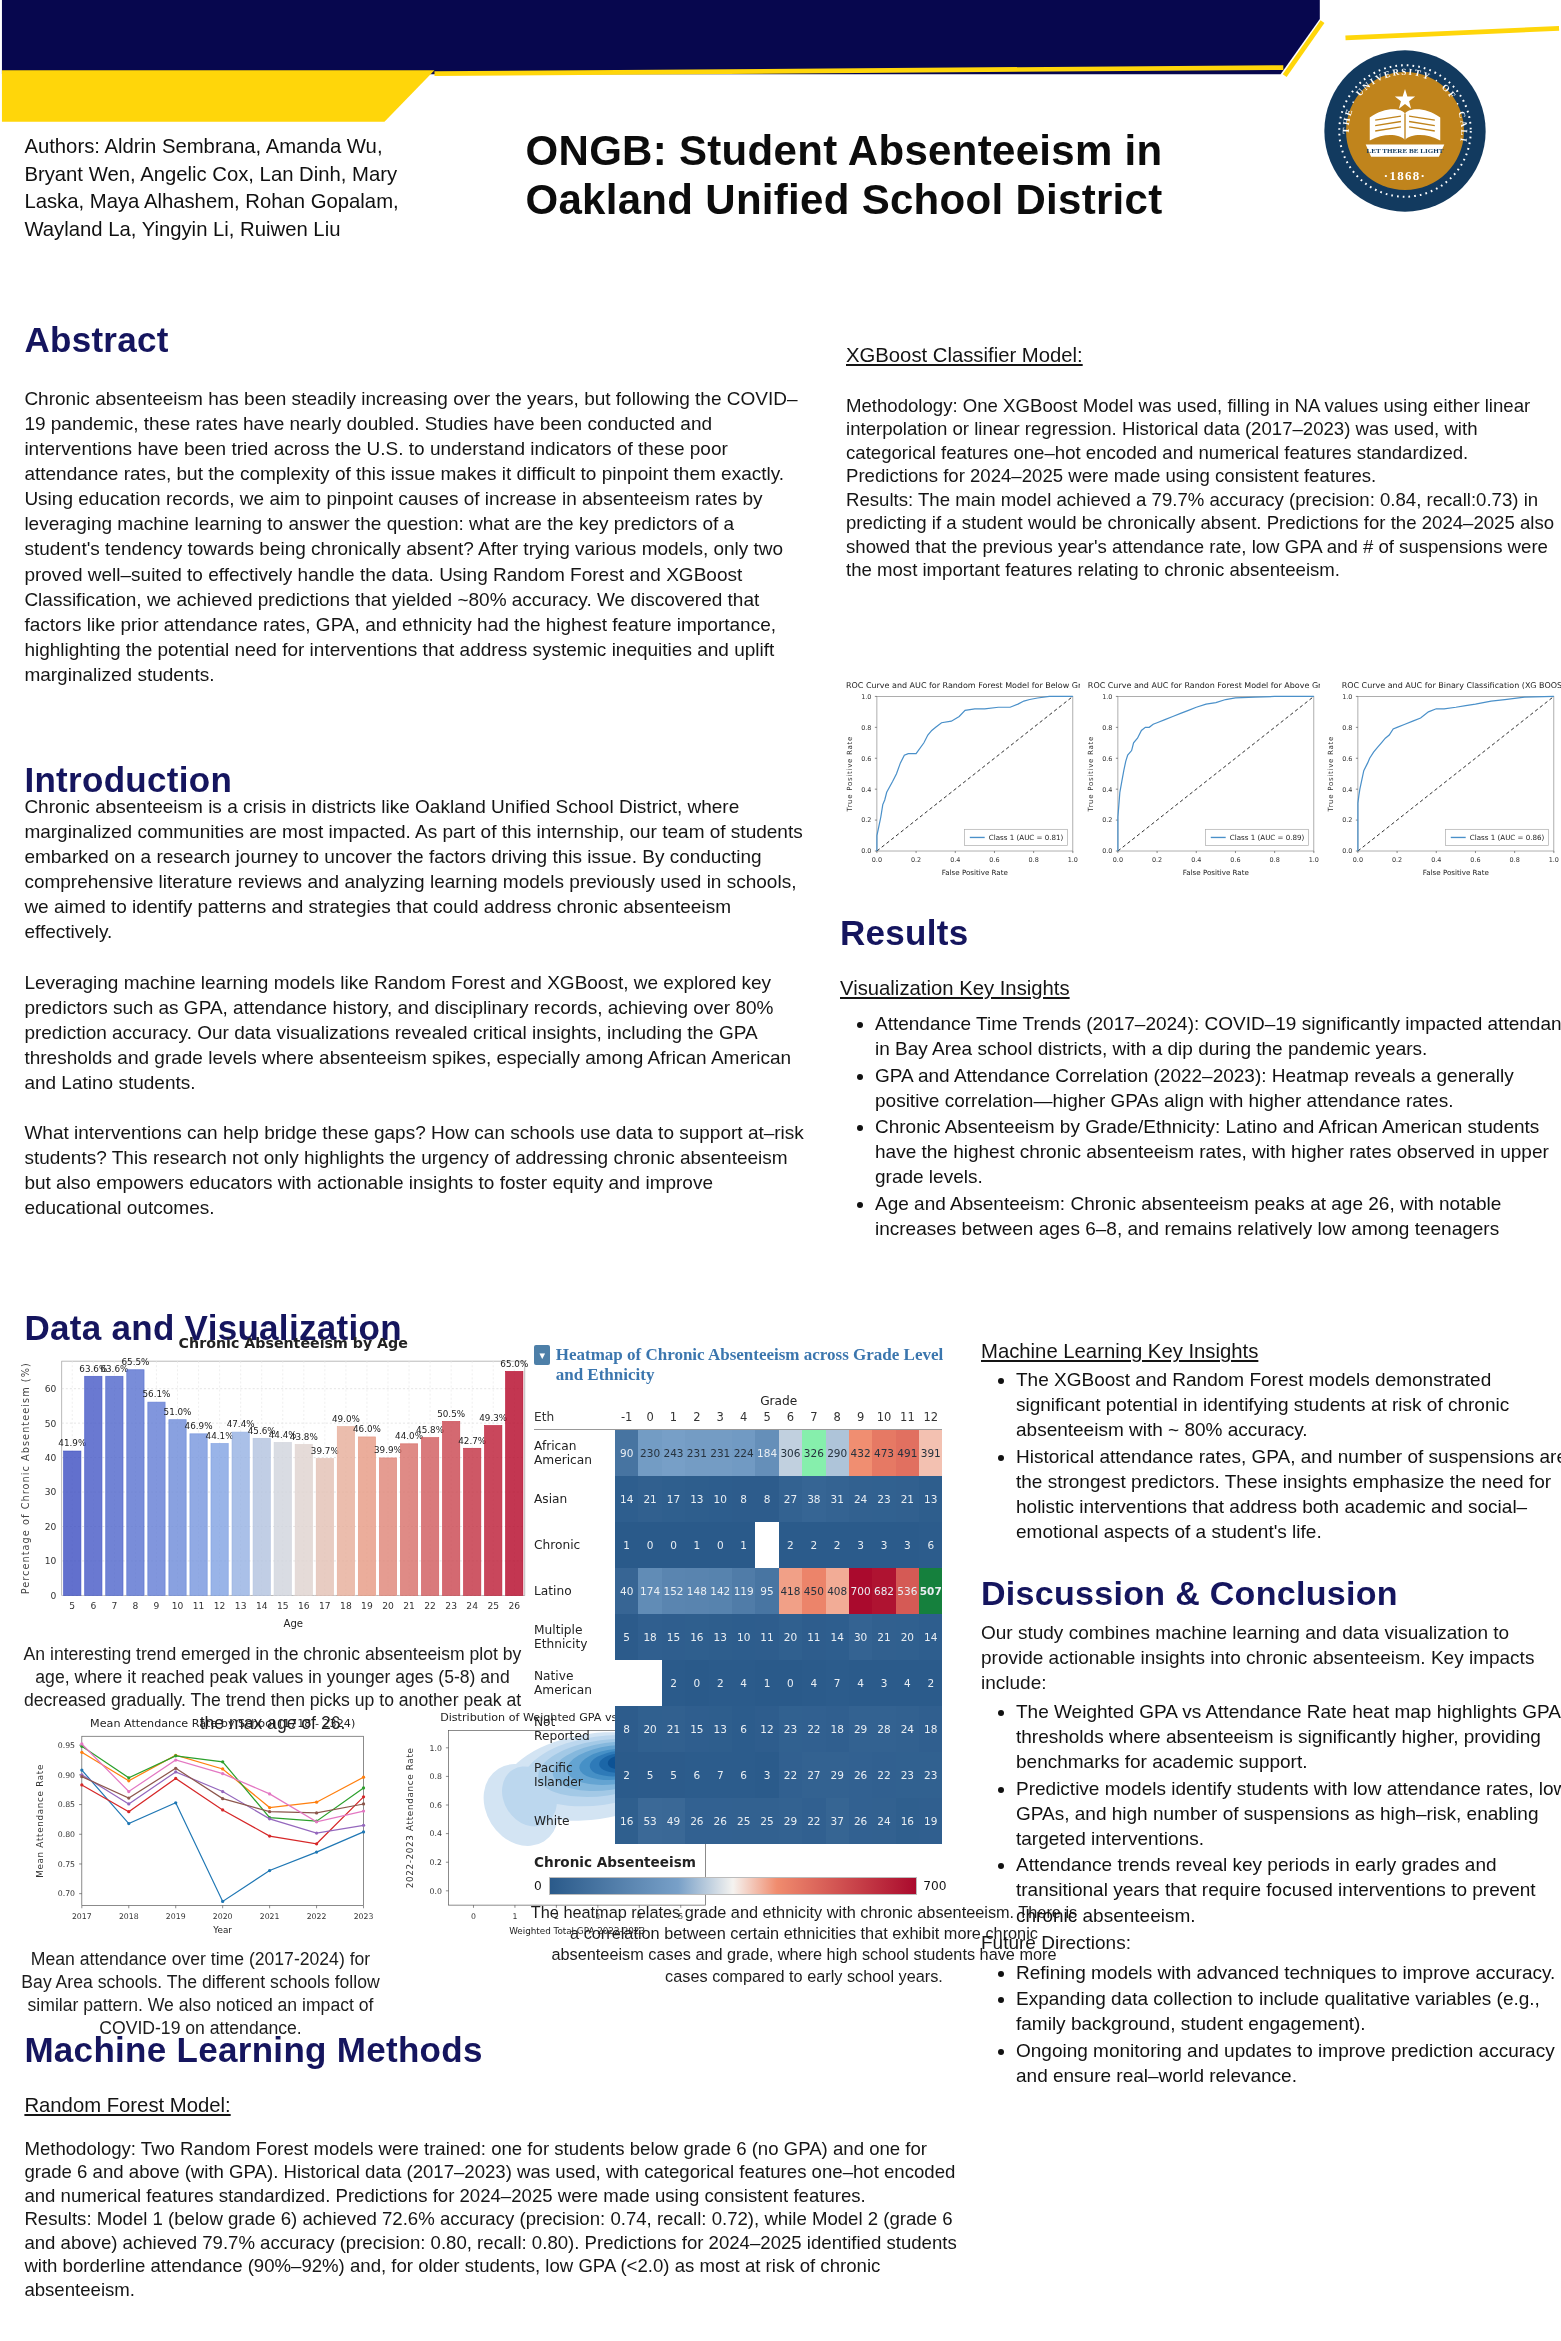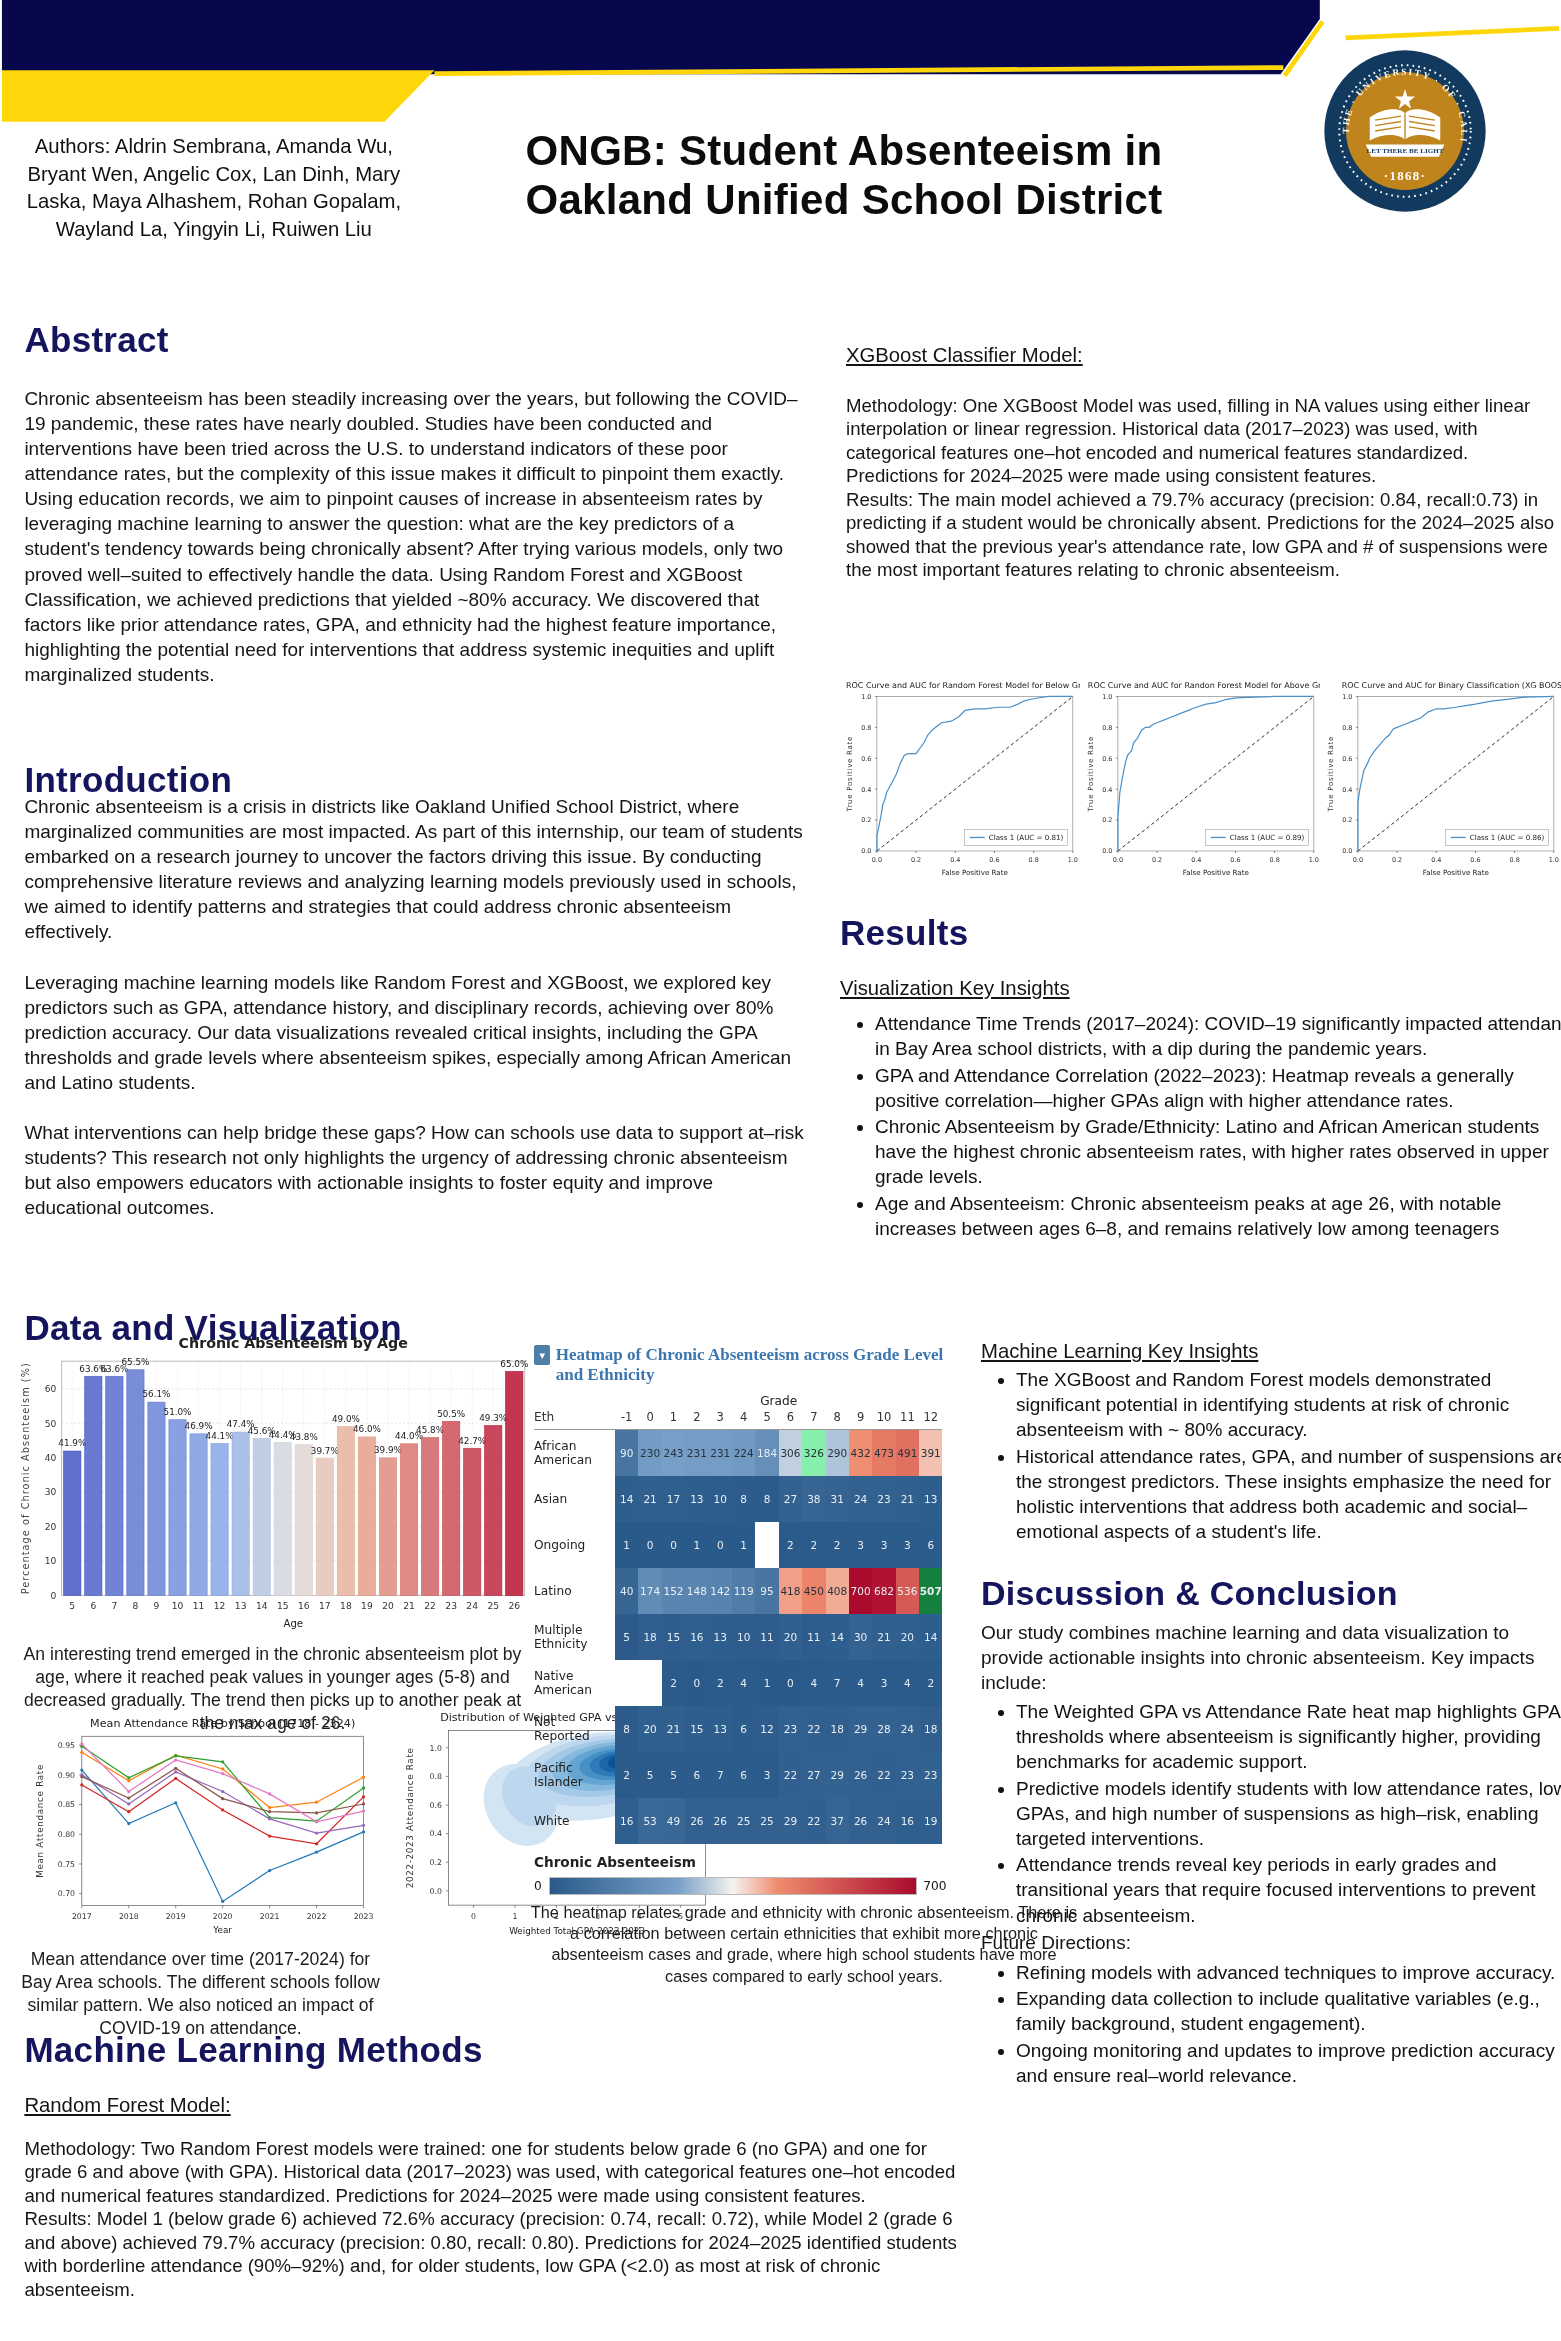--- a/index.html
+++ b/index.html
@@ -7,21 +7,21 @@
   #poster{position:relative;width:1561px;height:2342px;background:#fff;overflow:hidden;
           font-family:"Liberation Sans",sans-serif;color:var(--ink);}
   .abs{position:absolute;}
   .h1{font-weight:bold;color:var(--navy);font-size:33px;letter-spacing:0.3px;}
   .h1.big{font-size:35px;}
   .body-text{font-size:19px;line-height:1.32;white-space:pre-line;color:#151515;}
   .body-sm{font-size:18.6px;line-height:1.26;white-space:pre-line;color:#151515;}
   .ulabel{font-size:20.3px;text-decoration:underline;color:#141414;}
   .poster-title{font-size:42px;font-weight:bold;line-height:1.16;text-align:center;
                 white-space:pre-line;color:#0c0c0c;letter-spacing:0.3px;}
-  .authors{font-size:20.3px;line-height:1.36;color:#101010;text-align:center;}
+  .authors{font-size:20.3px;line-height:1.36;color:#101010;}
   .caption{font-size:17.6px;line-height:1.3;text-align:center;color:#1c1c1c;}
   .caption.sm{font-size:16.3px;}
   ul.blt{margin:4.1px 0 0 0;padding-left:35px;}
   ul.blt li{font-size:19px;line-height:1.32;margin:0 0 1.4px 0;}
   .chart-font{font-family:"DejaVu Sans",sans-serif;}
   
   #heatmap-title{font-family:"Liberation Serif",serif;font-weight:bold;font-size:17px;color:#3b76ae;}
   #hm-grid{display:grid;margin-top:6.8px;font-family:"DejaVu Sans",sans-serif;}
   .hm-cell{display:flex;align-items:center;justify-content:center;font-size:10.5px;}
   .hm-rowlabel{display:flex;align-items:center;justify-content:flex-start;font-size:12.2px;
@@ -378,21 +378,21 @@
         <div class="hm-cell" style="height: 46px; background: rgb(45, 93, 141); color: rgb(233, 238, 243);">10</div>
         <div class="hm-cell" style="height: 46px; background: rgb(45, 92, 140); color: rgb(233, 238, 243);">8</div>
         <div class="hm-cell" style="height: 46px; background: rgb(45, 92, 140); color: rgb(233, 238, 243);">8</div>
         <div class="hm-cell" style="height: 46px; background: rgb(51, 98, 145); color: rgb(233, 238, 243);">27</div>
         <div class="hm-cell" style="height: 46px; background: rgb(54, 101, 148); color: rgb(233, 238, 243);">38</div>
         <div class="hm-cell" style="height: 46px; background: rgb(52, 99, 146); color: rgb(233, 238, 243);">31</div>
         <div class="hm-cell" style="height: 46px; background: rgb(50, 97, 144); color: rgb(233, 238, 243);">24</div>
         <div class="hm-cell" style="height: 46px; background: rgb(49, 97, 144); color: rgb(233, 238, 243);">23</div>
         <div class="hm-cell" style="height: 46px; background: rgb(49, 96, 143); color: rgb(233, 238, 243);">21</div>
         <div class="hm-cell" style="height: 46px; background: rgb(46, 94, 141); color: rgb(233, 238, 243);">13</div>
-        <div class="hm-rowlabel" style="height: 46px;">Ongoing</div>
+        <div class="hm-rowlabel" style="height: 46px;">Chronic</div>
         <div class="hm-cell" style="height: 46px; background: rgb(42, 90, 138); color: rgb(233, 238, 243);">1</div>
         <div class="hm-cell" style="height: 46px; background: rgb(42, 90, 138); color: rgb(233, 238, 243);">0</div>
         <div class="hm-cell" style="height: 46px; background: rgb(42, 90, 138); color: rgb(233, 238, 243);">0</div>
         <div class="hm-cell" style="height: 46px; background: rgb(42, 90, 138); color: rgb(233, 238, 243);">1</div>
         <div class="hm-cell" style="height: 46px; background: rgb(42, 90, 138); color: rgb(233, 238, 243);">0</div>
         <div class="hm-cell" style="height: 46px; background: rgb(42, 90, 138); color: rgb(233, 238, 243);">1</div>
         <div class="hm-cell" style="height: 46px; background: rgb(255, 255, 255);"></div>
         <div class="hm-cell" style="height: 46px; background: rgb(43, 91, 139); color: rgb(233, 238, 243);">2</div>
         <div class="hm-cell" style="height: 46px; background: rgb(43, 91, 139); color: rgb(233, 238, 243);">2</div>
         <div class="hm-cell" style="height: 46px; background: rgb(43, 91, 139); color: rgb(233, 238, 243);">2</div>

